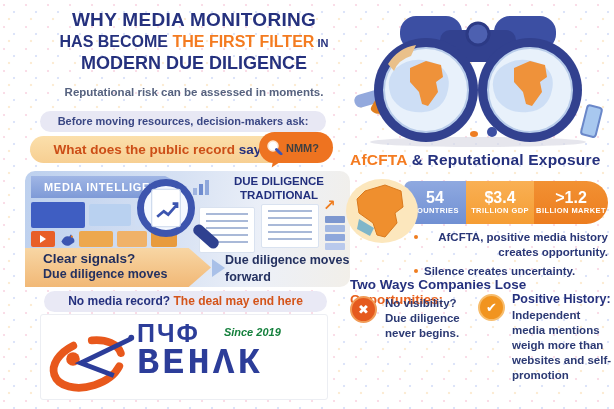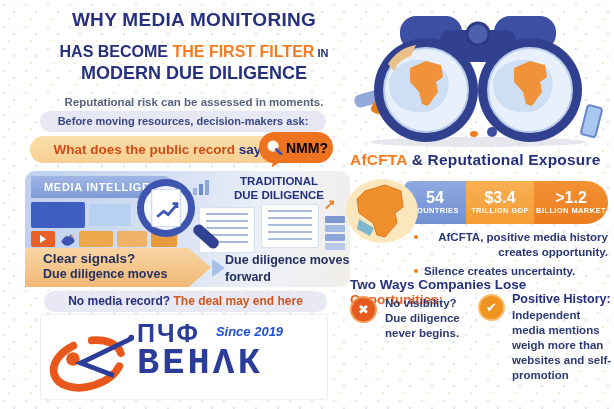--- a/index.html
+++ b/index.html
@@ -9,36 +9,36 @@
     background-image:
       radial-gradient(circle at 4px 5px, rgba(236,142,176,.30) 1px, transparent 1.6px),
       radial-gradient(circle at 14px 12px, rgba(140,165,235,.30) 1px, transparent 1.6px),
       radial-gradient(circle at 9px 19px, rgba(246,195,120,.32) 1px, transparent 1.6px);
     background-size:22px 22px;
   }
   .abs{position:absolute;}
   
   .hdr{left:18px;top:9px;width:352px;text-align:center;line-height:1.16;}
   .t1{font-size:19px;font-weight:bold;color:#25317e;letter-spacing:.3px;}
-  .t2{font-size:16px;font-weight:bold;color:#25317e;margin-top:12px;}
+  .t2{font-size:16px;font-weight:bold;color:#25317e;margin-top:2px;}
   .t2 .accent{color:#f47b20;}
   .t2 .tail{font-size:11px;}
   .t3{font-size:18px;font-weight:bold;color:#25317e;margin-top:1px;}
   .sub{font-size:11.5px;font-weight:bold;color:#56627f;margin-top:13px;}
   
   .pill-prompt{left:40px;top:111px;width:286px;height:21px;background:#e8e8f4;border-radius:11px;
     font-size:11px;font-weight:bold;color:#3a4784;text-align:center;line-height:21px;}
   .pill-q{left:30px;top:136px;width:263px;height:27px;background:linear-gradient(180deg,#fbdfab,#f7cf92);
     border-radius:14px;font-size:13.5px;font-weight:bold;text-align:center;line-height:27px;}
   .pill-q .qmain{color:#cc4e17;}
   .pill-q .qtail{color:#25317e;}
   .nmm{left:259px;top:132px;width:74px;height:31px;background:#ee7320;border-radius:16px;
     display:flex;align-items:center;gap:3px;padding-left:7px;box-sizing:border-box;z-index:4;}
   .nmm:after{content:"";position:absolute;left:14px;bottom:-6px;border:7px solid transparent;border-top-color:#ee7320;border-left-color:#ee7320;transform:rotate(12deg);}
-  .nmm .nmm-label{color:#000000;font-size:14px;font-weight:bold;}
+  .nmm .nmm-label{color:#404040;font-size:11px;font-weight:bold;}
   
   .panel{left:25px;top:171px;width:325px;height:116px;border-radius:10px;
     background:linear-gradient(100deg,#bdd0ee 0%,#d6e1f3 45%,#ecf0f8 72%,#f2efe9 100%);}
   .banner-mi{left:6px;top:5px;width:156px;height:22px;
     clip-path:polygon(0 0,86% 0,100% 50%,86% 100%,0 100%);
     background:linear-gradient(180deg,#a0b6e5,#7e9ad7);color:#fff;font-size:11px;font-weight:bold;
     letter-spacing:.7px;line-height:22px;padding-left:13px;box-sizing:border-box;}
   .trad-title{left:183px;top:4px;width:142px;text-align:center;color:#222f7d;font-size:11.5px;font-weight:bold;line-height:1.2;}
   .bar-icon{left:168px;top:9px;width:16px;height:15px;display:flex;align-items:flex-end;gap:2px;}
   .bar-icon i{display:block;width:4px;background:#7d97cf;}
@@ -81,21 +81,21 @@
   .right-result{left:200px;top:81px;width:136px;font-size:12.5px;font-weight:600;color:#243160;line-height:1.35;}
   
   .pill-no{left:44px;top:291px;width:283px;height:21px;background:#e9e9f5;border-radius:11px;
     text-align:center;line-height:21px;font-size:12px;font-weight:bold;}
   .pill-no .dark{color:#25317e;}
   .pill-no .oj{color:#d4541a;}
   
   .logo{left:40px;top:314px;width:286px;height:84px;background:#fff;border:1px solid #eceef3;border-radius:3px;}
   .logo-text{left:96px;top:4px;position:absolute;}
   .logo-top{font-size:25px;font-weight:bold;color:#2c3d99;letter-spacing:2px;display:inline-block;}
-  .logo-since{font-size:13px;font-weight:bold;font-style:italic;color:#1d4ed8;margin-left:16px;vertical-align:6px;}
+  .logo-since{font-size:11px;font-weight:bold;font-style:italic;color:#15803d;margin-left:24px;vertical-align:6px;}
   .logo-main{font-size:37px;font-weight:bold;color:#2c3d99;letter-spacing:3px;margin-top:-6px;font-family:Liberation Mono, monospace;}
   
   .binocs{left:348px;top:10px;}
   .afcfta-h{left:350px;top:151px;font-size:15.5px;font-weight:bold;letter-spacing:.2px;}
   .afcfta-h .oj{color:#f47b20;}
   .afcfta-h .nv{color:#25317e;}
   .statbar{left:404px;top:181px;width:204px;height:43px;display:flex;border-radius:8px 24px 24px 8px;overflow:hidden;}
   .seg{display:flex;flex-direction:column;align-items:center;justify-content:center;color:#fff;line-height:1.05;}
   .seg .v{font-size:16px;font-weight:bold;}
   .seg .l{font-size:7.5px;font-weight:bold;letter-spacing:.4px;text-align:center;margin-top:1px;}
@@ -146,22 +146,22 @@
   </div>
 
   <div class="abs panel">
     <div class="abs banner-mi">MEDIA INTELLIGENCE</div>
     <div class="abs bar-icon">
         <i></i>
         <i></i>
         <i></i>
       </div>
     <div class="abs trad-title">
+      <div>DUE DILIGENCE</div>
       <div>TRADITIONAL</div>
-      <div>DUE DILIGENCE</div>
     </div>
 
     <div class="abs collage">
       <div class="c-row">
         <div class="tile t-dark lines-w"></div>
         <div class="tile t-b1"></div>
         <div class="tile t-b2"></div>
       </div>
       <div class="c-row">
         <div class="tile t-play">

